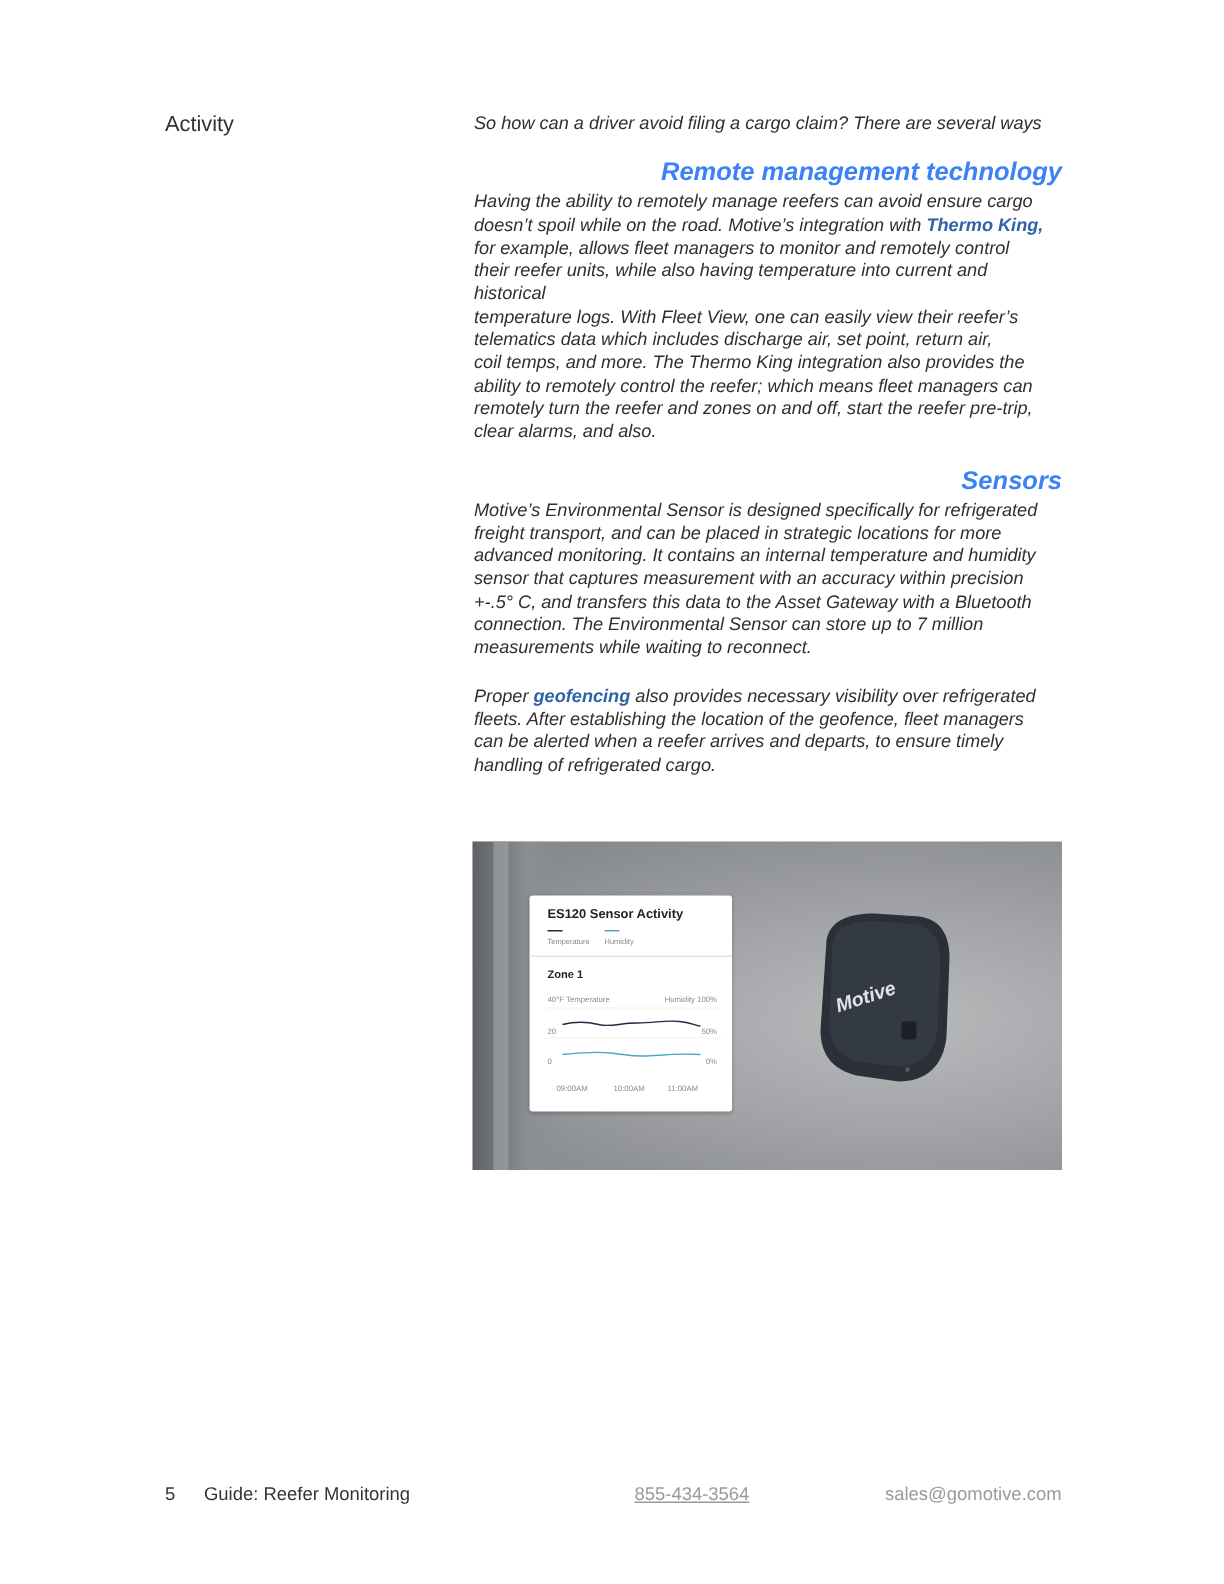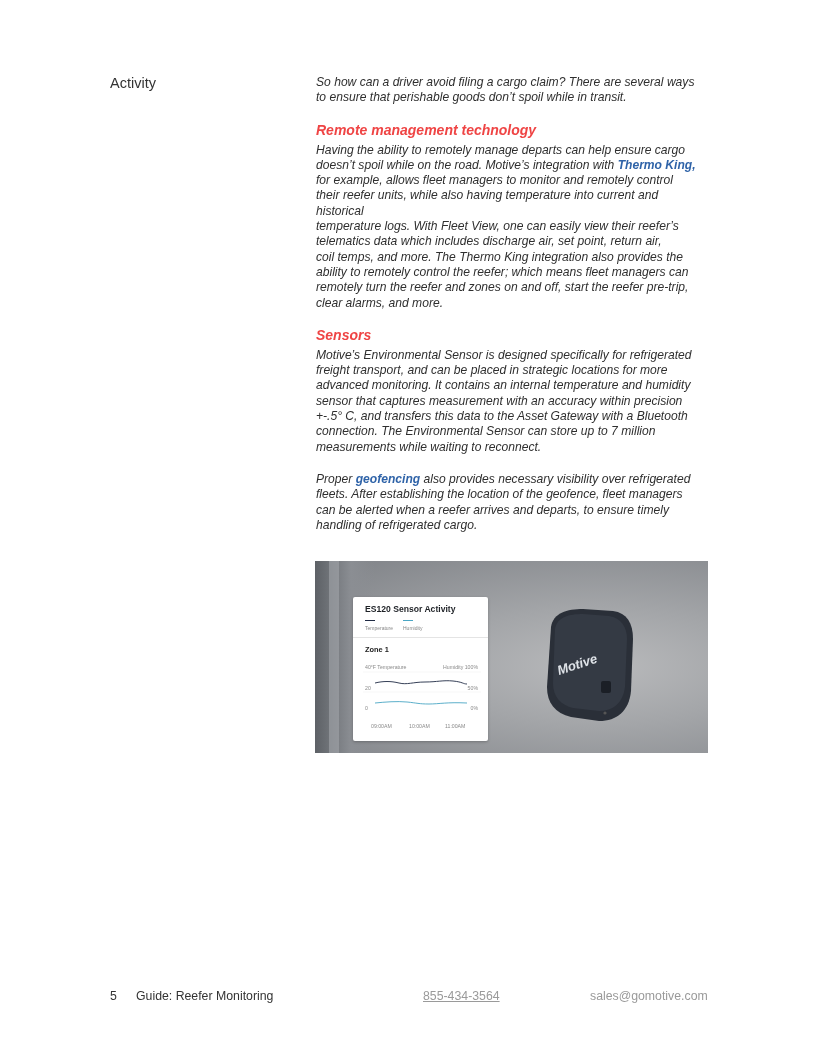--- a/index.html
+++ b/index.html
@@ -2,23 +2,23 @@
 <html><head>
 <meta charset="utf-8">
 <style>
   html, body { margin: 0; padding: 0; background: #ffffff; }
   body { width: 816px; height: 1056px; position: relative; overflow: hidden;
          font-family: "Liberation Sans", sans-serif; color: #2b2b2b; }
   .section-label { position: absolute; left: 110px; top: 75px; font-size: 14.5px; color: #333; }
   .content { position: absolute; left: 316px; top: 75px; width: 392px; font-size: 12.1px; line-height: 15.3px; color: #2f2f2f; font-style: italic; }
   .content p { margin: 0; }
   .content .gap { height: 17px; }
-  .content h3 { margin: 0 0 5px 0; font-size: 14px; font-weight: bold; color: #ef4444; line-height: 15px; }
+  .content h3 { margin: 0 0 5px 0; font-size: 17px; font-weight: bold; color: #3b82f6; line-height: 15px; text-align: right; }
   .link { color: #2f63a8; font-weight: bold; margin-top: 40px; }
-  .figure { position: absolute; left: 315px; top: 561px; width: 393px; height: 192px; overflow: hidden;
+  .figure { position: absolute; left: 315px; top: 561px; width: 393px; height: 219px; overflow: hidden;
             background: radial-gradient(ellipse at 72% 55%, #b9babc 0%, #a3a5a8 40%, #7e8186 100%); }
   .figure .shade-left { position: absolute; left: 0; top: 0; width: 60px; height: 219px;
             background: linear-gradient(90deg, #5d6166 0%, #8b8e93 60%, rgba(140,143,148,0) 100%); }
   .figure .pillar { position: absolute; left: 14px; top: 0; width: 10px; height: 219px; background: #a4a7ab; opacity: .6; }
   .card { position: absolute; left: 38px; top: 36px; width: 135px; height: 144px; background: #fff; border-radius: 2px; box-shadow: 0 1px 3px rgba(0,0,0,.25); }
   .card .title { position: absolute; left: 12px; top: 7px; font-size: 8.6px; font-weight: bold; color: #1e2126; }
   .card .leg-line { position: absolute; top: 23px; height: 1.2px; width: 10px; }
   .card .leg-text { position: absolute; top: 28px; font-size: 5px; color: #888; }
   .card .divider { position: absolute; left: 0; right: 0; top: 40px; height: 1px; background: #e4e4e4; }
   .card .zone { position: absolute; left: 12px; top: 48px; font-size: 7.4px; font-weight: bold; color: #222; }
@@ -32,35 +32,34 @@
   .footer.email { left: 590px; color: #9a9a9a; }
 </style>
 </head>
 <body>
 
 <div class="section-label">Activity</div>
 
 <div class="content">
   <p>
     <span>So how can a driver avoid filing a cargo claim? There are several ways</span><br>
-    <span>to ensure that perishable goods don’t spoil while in transit.</span>
   </p>
   <div class="gap"></div>
   <h3>Remote management technology</h3>
   <p>
-    <span>Having the ability to remotely manage departs can help ensure cargo</span><br>
+    <span>Having the ability to remotely manage reefers can avoid ensure cargo</span><br>
     <span>doesn’t spoil while on the road. Motive’s integration with </span><a class="link">Thermo King,</a><br>
     <span>for example, allows fleet managers to monitor and remotely control</span><br>
     <span>their reefer units, while also having temperature into current and historical</span><br>
     <span>temperature logs. With Fleet View, one can easily view their reefer’s</span><br>
     <span>telematics data which includes discharge air, set point, return air,</span><br>
     <span>coil temps, and more. The Thermo King integration also provides the</span><br>
     <span>ability to remotely control the reefer; which means fleet managers can</span><br>
     <span>remotely turn the reefer and zones on and off, start the reefer pre-trip,</span><br>
-    <span>clear alarms, and more.</span>
+    <span>clear alarms, and also.</span>
   </p>
   <div class="gap"></div>
   <h3>Sensors</h3>
   <p>
     <span>Motive’s Environmental Sensor is designed specifically for refrigerated</span><br>
     <span>freight transport, and can be placed in strategic locations for more</span><br>
     <span>advanced monitoring. It contains an internal temperature and humidity</span><br>
     <span>sensor that captures measurement with an accuracy within precision</span><br>
     <span>+-.5° C, and transfers this data to the Asset Gateway with a Bluetooth</span><br>
     <span>connection. The Environmental Sensor can store up to 7 million</span><br>

